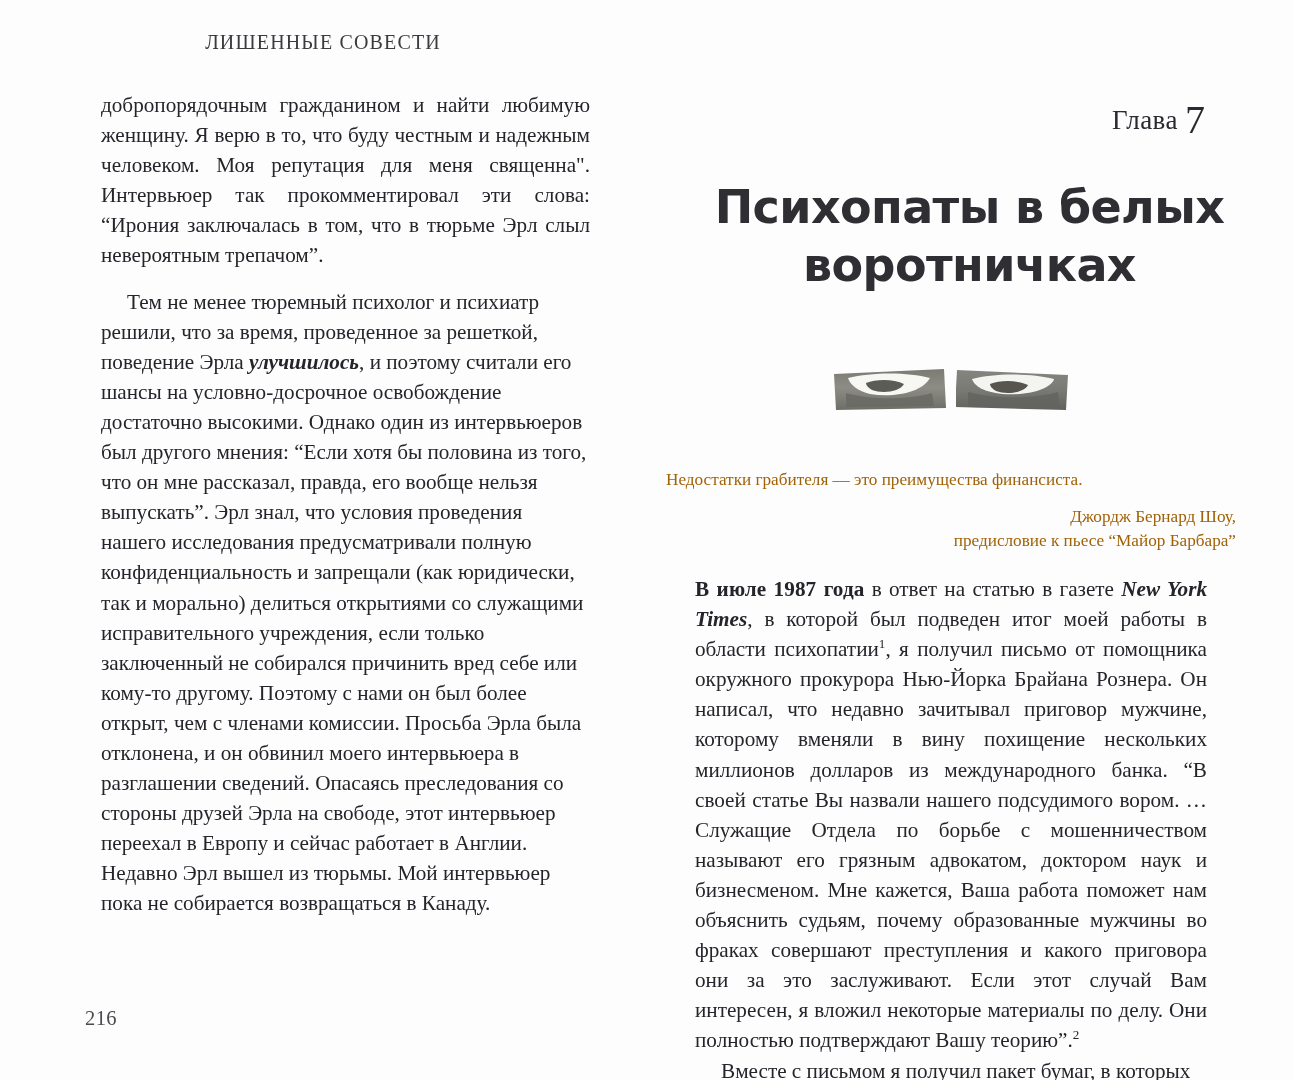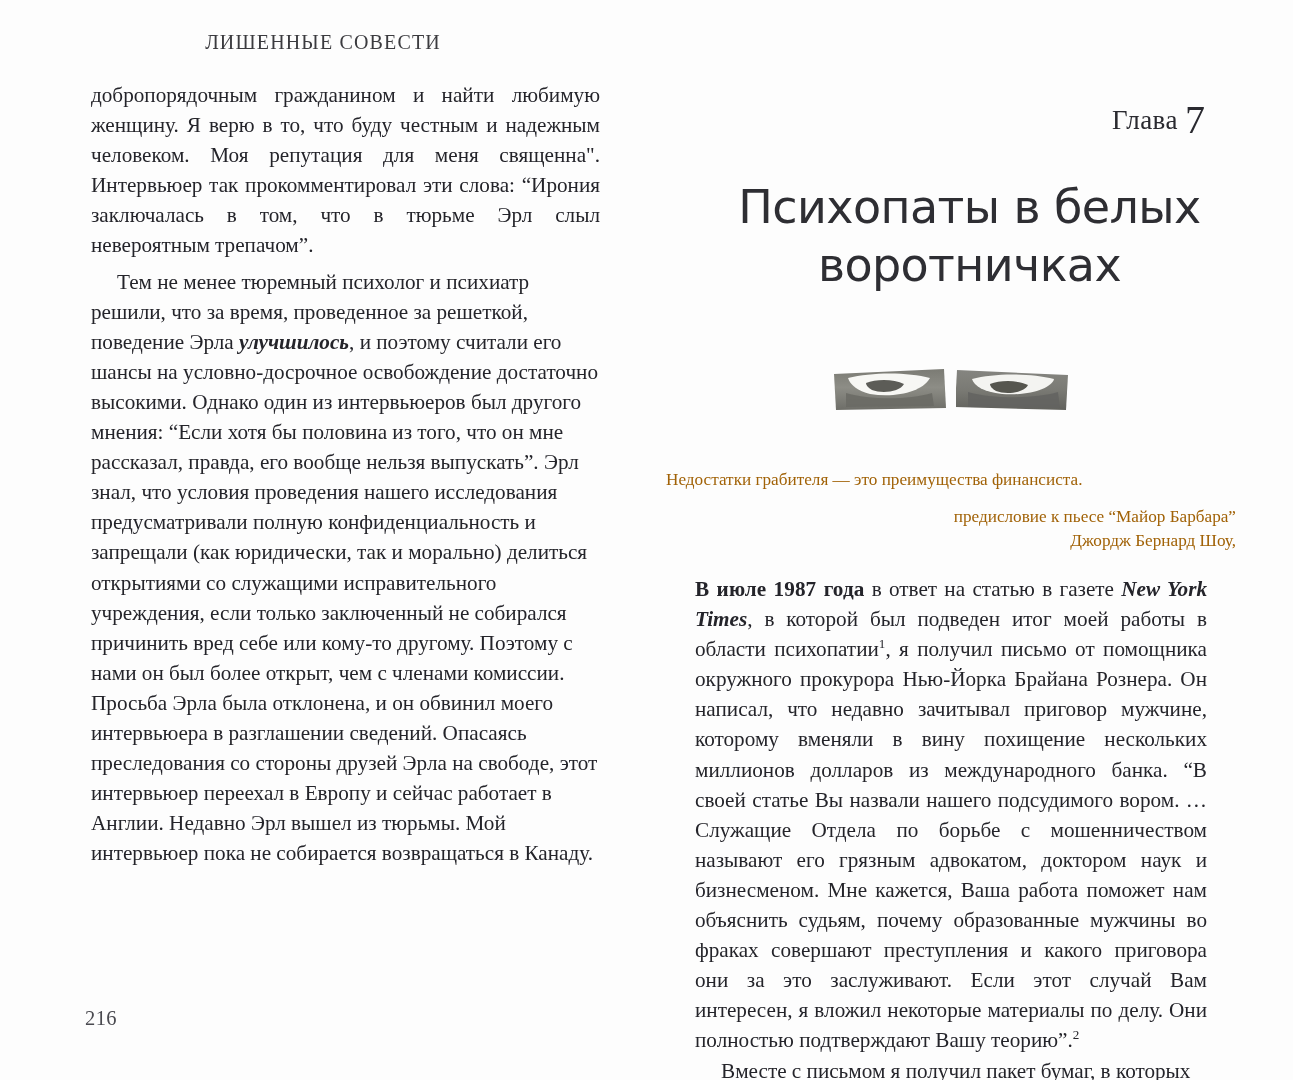--- a/index.html
+++ b/index.html
@@ -53,21 +53,21 @@
     top: 74px;
     width: 521px;
     text-align: justify;
     text-justify: inter-word;
     font-size: 21.2px;
     line-height: 30.1px;
     color: #24242a;
     hyphens: manual;
   }
   .left-col p {
-    margin: 6px;
+    margin: 16px;
     text-indent: 0;
   }
   .left-col p.indent {
     text-indent: 26px;
   }
   .left-col p:last-child { text-align: left; }
 
   .folio {
     position: absolute;
     left: 85px;
@@ -108,21 +108,21 @@
     top: 4px;
   }
 
   .chapter-title {
     position: absolute;
     left: 40px;
     top: 178px;
     width: 567px;
     text-align: center;
     font-family: "DejaVu Sans", "Liberation Sans", sans-serif;
-    font-weight: 400;
+    font-weight: 700;
     font-size: 46px;
     line-height: 58px;
     letter-spacing: -0.6px;
     color: #2e2e33;
   }
 
   
   .eyes-ornament {
     position: absolute;
     left: 184px;
@@ -238,22 +238,22 @@
 
         <path d="M138,26 C162,33 204,33 228,26 L230,42 L138,41 Z" fill="#636360" opacity="0.85"></path>
 
         <rect x="116" y="0" width="10" height="48" fill="#fdfdfd"></rect>
       </svg>
     </div>
 
     <div class="epigraph">
       <div class="quote-line">Недостатки грабителя — это преимущества финансиста.</div>
       <div class="attrib">
+        <span class="l">Джордж Бернард Шоу,</span>
         <span class="l">предисловие к пьесе “Майор Барбара”</span>
-        <span class="l">Джордж Бернард Шоу,</span>
       </div>
     </div>
 
     <div class="right-col">
       <p><span class="lead">В июле 1987 года</span><span> в ответ на статью в газете </span><i>New York Times</i><span>, в которой был подведен итог моей работы в области психопатии</span><sup>1</sup><span>, я получил письмо от помощника окружного прокурора Нью-Йорка Брайана Рознера. Он написал, что недавно зачитывал приговор мужчине, которому вменяли в вину похищение нескольких миллионов долларов из международного банка. “В своей статье Вы назвали нашего подсудимого вором. … Служащие Отдела по борьбе с мошенничеством называют его грязным адвокатом, доктором наук и бизнесменом. Мне кажется, Ваша работа поможет нам объяснить судьям, почему образованные мужчины во фраках совершают преступления и какого приговора они за это заслуживают. Если этот случай Вам интересен, я вложил некоторые материалы по делу. Они полностью подтверждают Вашу теорию”.</span><sup>2</sup></p>
       <p class="indent"><span>Вместе с письмом я получил пакет бумаг, в которых были описаны подвиги тридцатишестилетнего Джона Грэмблинга. Он и его сообщник надули не один и не</span></p>
     </div>
 
   </div>
 </div>

